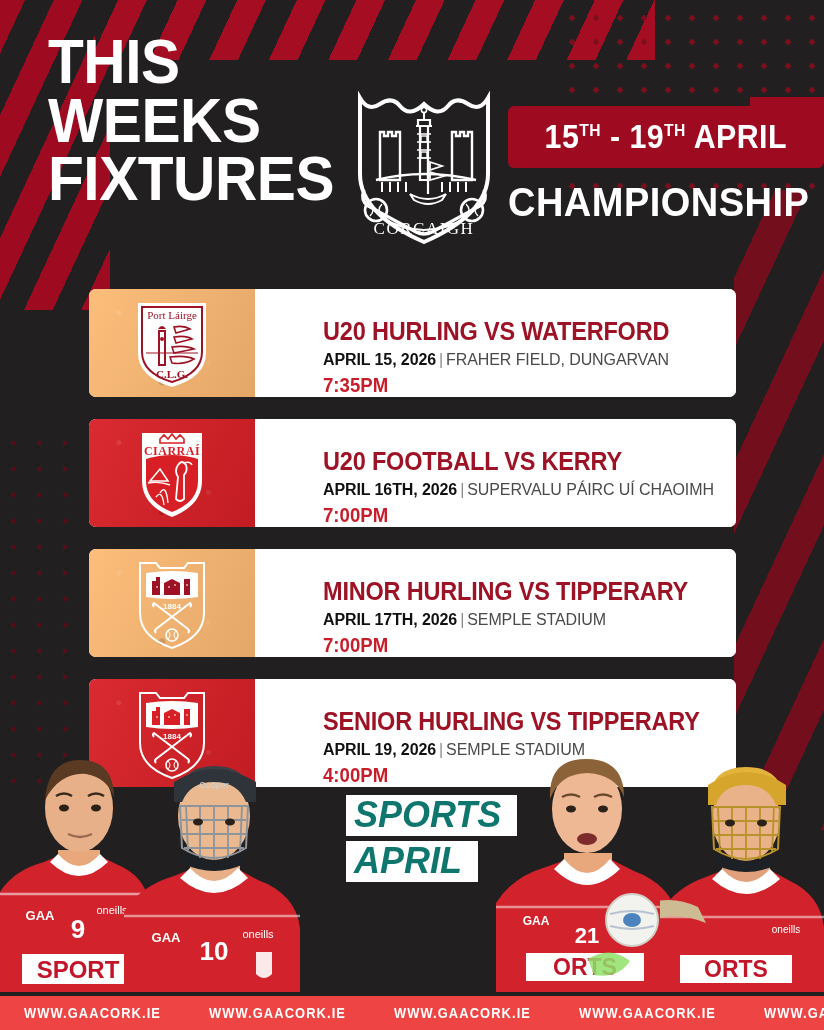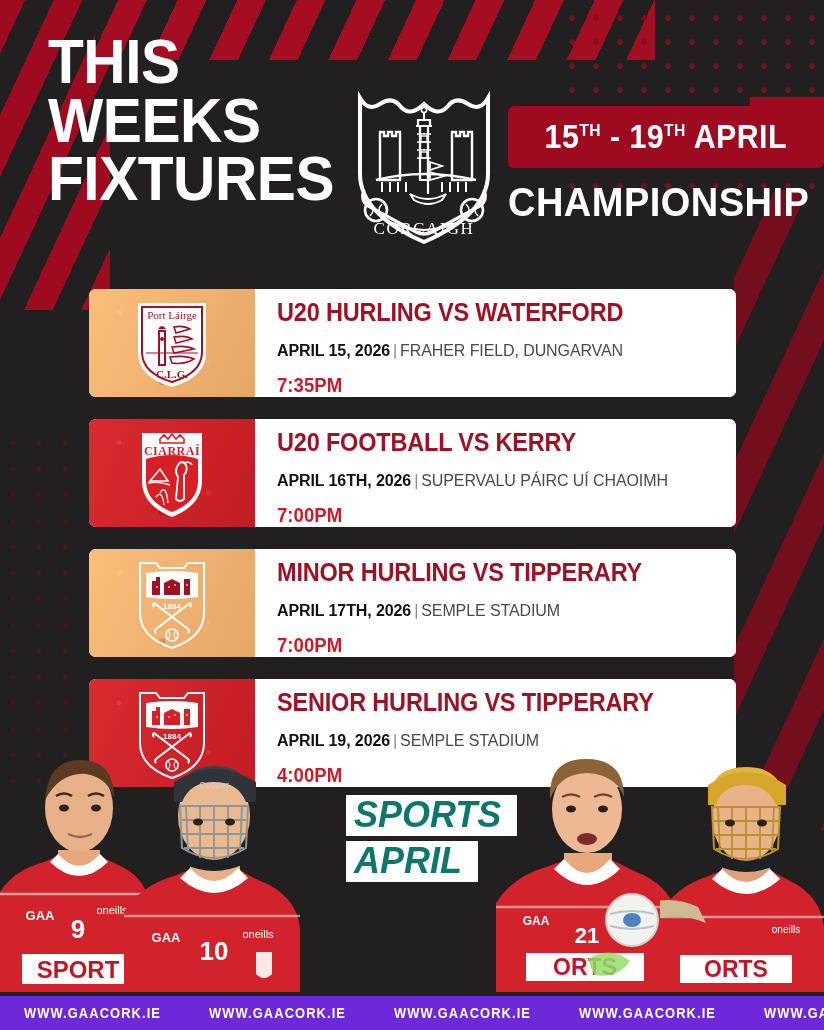--- a/index.html
+++ b/index.html
@@ -145,21 +145,21 @@
       radial-gradient(circle at 72% 68%, rgba(255,255,255,.08) 0 2px, transparent 3px),
       radial-gradient(circle at 44% 86%, rgba(0,0,0,.14) 0 3px, transparent 4px),
       linear-gradient(115deg, rgba(255,255,255,.05), rgba(0,0,0,.10));
     pointer-events:none;
   }
   .crest-panel svg { position:relative; z-index:2; }
   .card-body {
     flex:1;
     background:#fff;
     padding:10px 12px 0 22px;
-    display:flex; flex-direction:column; justify-content:space-between;
+    display:flex; flex-direction:column; justify-content:flex-end;margin-left:46px;
   }
   .card-title {
     color:#9e1226;
     font-size:25px;
     font-weight:bold;
     letter-spacing:-0.2px;
     transform:scaleX(0.94);
     transform-origin:left center;
     line-height:1.05;
     white-space:nowrap;
@@ -203,21 +203,21 @@
     width:max-content;
     line-height:1.03;
     margin-left:24px;
   }
   .sd-line + .sd-line { margin-top:5px; }
 
   
   .footer {
     position:absolute; left:0; bottom:0;
     width:824px; height:34px;
-    background:#6d28d9;
+    background:#ef4444;
     display:flex; align-items:center;
     overflow:hidden;
   }
   .footer-item {
     color:#fff;
     font-size:14px;
     font-weight:bold;
     letter-spacing:1.2px;
     transform:scaleX(0.92);
     white-space:nowrap;

